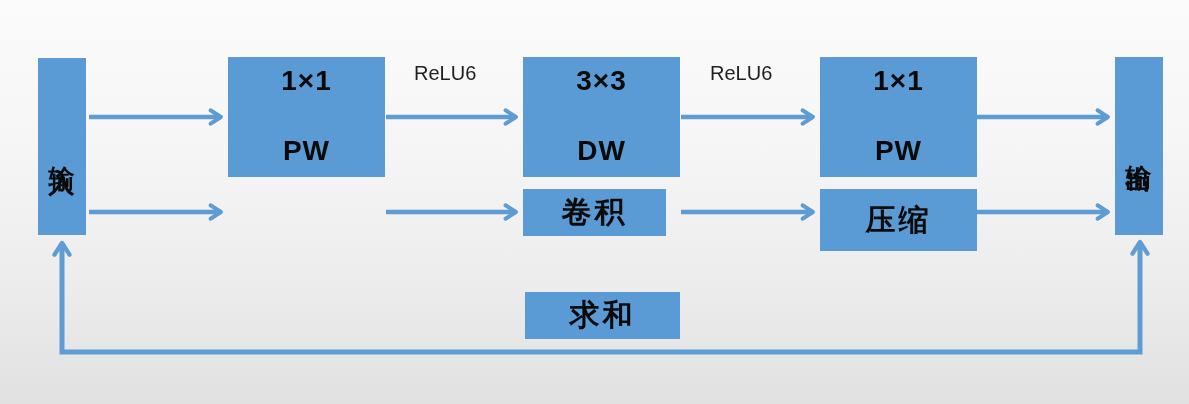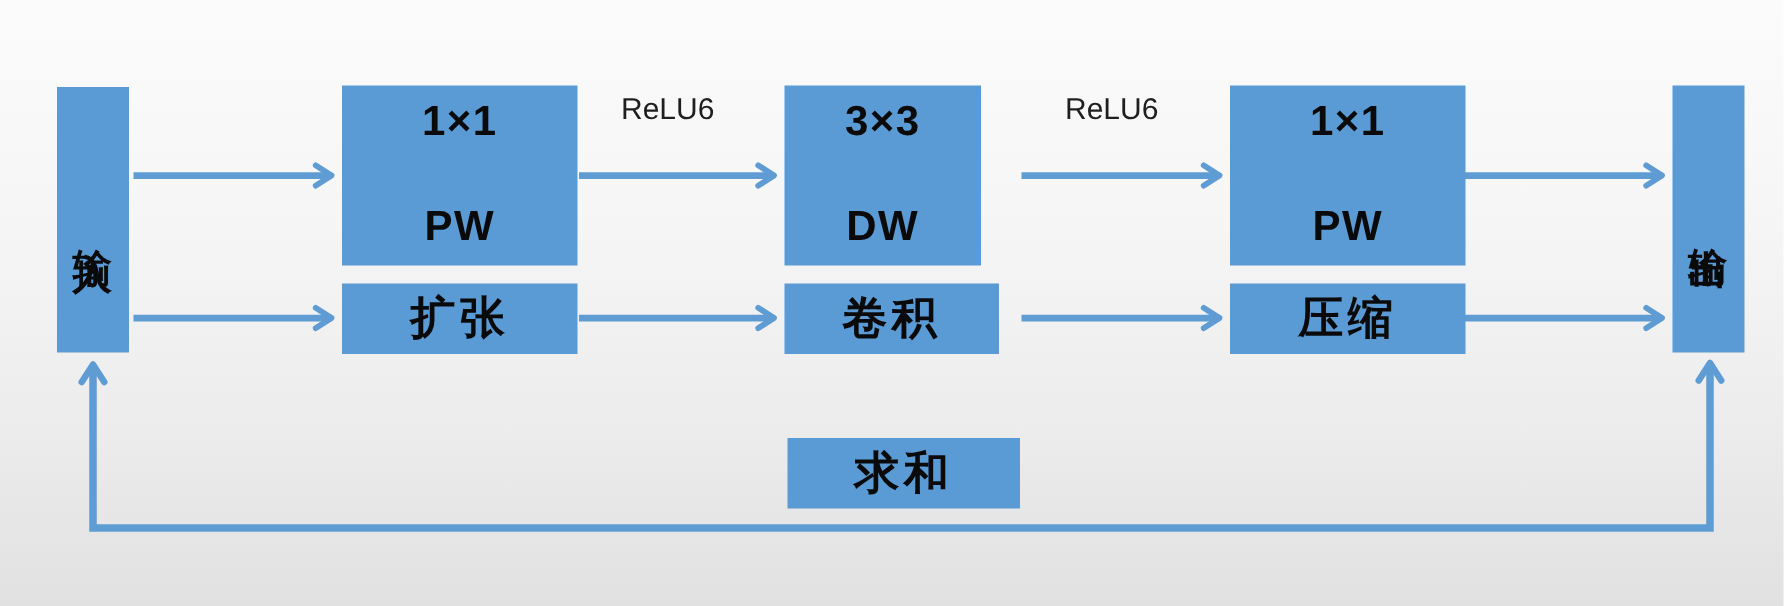--- a/index.html
+++ b/index.html
@@ -111,37 +111,34 @@
 
   <div class="box port" style="left:38px; top:58px; width:48px; height:177px;">
     <span class="vtext">输入</span>
   </div>
 
   <div class="box col" style="left:228px; top:57px; width:157px; height:120px;">
     <div>1×1</div>
     <div>PW</div>
   </div>
 
-  <div class="box col" style="left:523px; top:57px; width:131px; height:120px;">
+  <div class="box col" style="left:523px; top:57px; width:157px; height:120px;">
     <div>3×3</div>
     <div>DW</div>
   </div>
 
   <div class="box col" style="left:820px; top:57px; width:157px; height:120px;">
     <div>1×1</div>
     <div>PW</div>
   </div>
 
-  <div class="box stage" style="left:228px; top:189px; width:157px; height:47px;">
-    <span>扩张</span>
-  </div>
   <div class="box stage" style="left:523px; top:189px; width:143px; height:47px;">
     <span>卷积</span>
   </div>
-  <div class="box stage" style="left:820px; top:189px; width:157px; height:47px;">
+  <div class="box stage" style="left:820px; top:189px; width:157px; height:62px;">
     <span>压缩</span>
   </div>
 
   <div class="box port" style="left:1115px; top:57px; width:48px; height:178px;">
     <span class="vtext">输出</span>
   </div>
 
   <div class="box stage" style="left:525px; top:292px; width:155px; height:47px;">
     <span>求和</span>
   </div>

